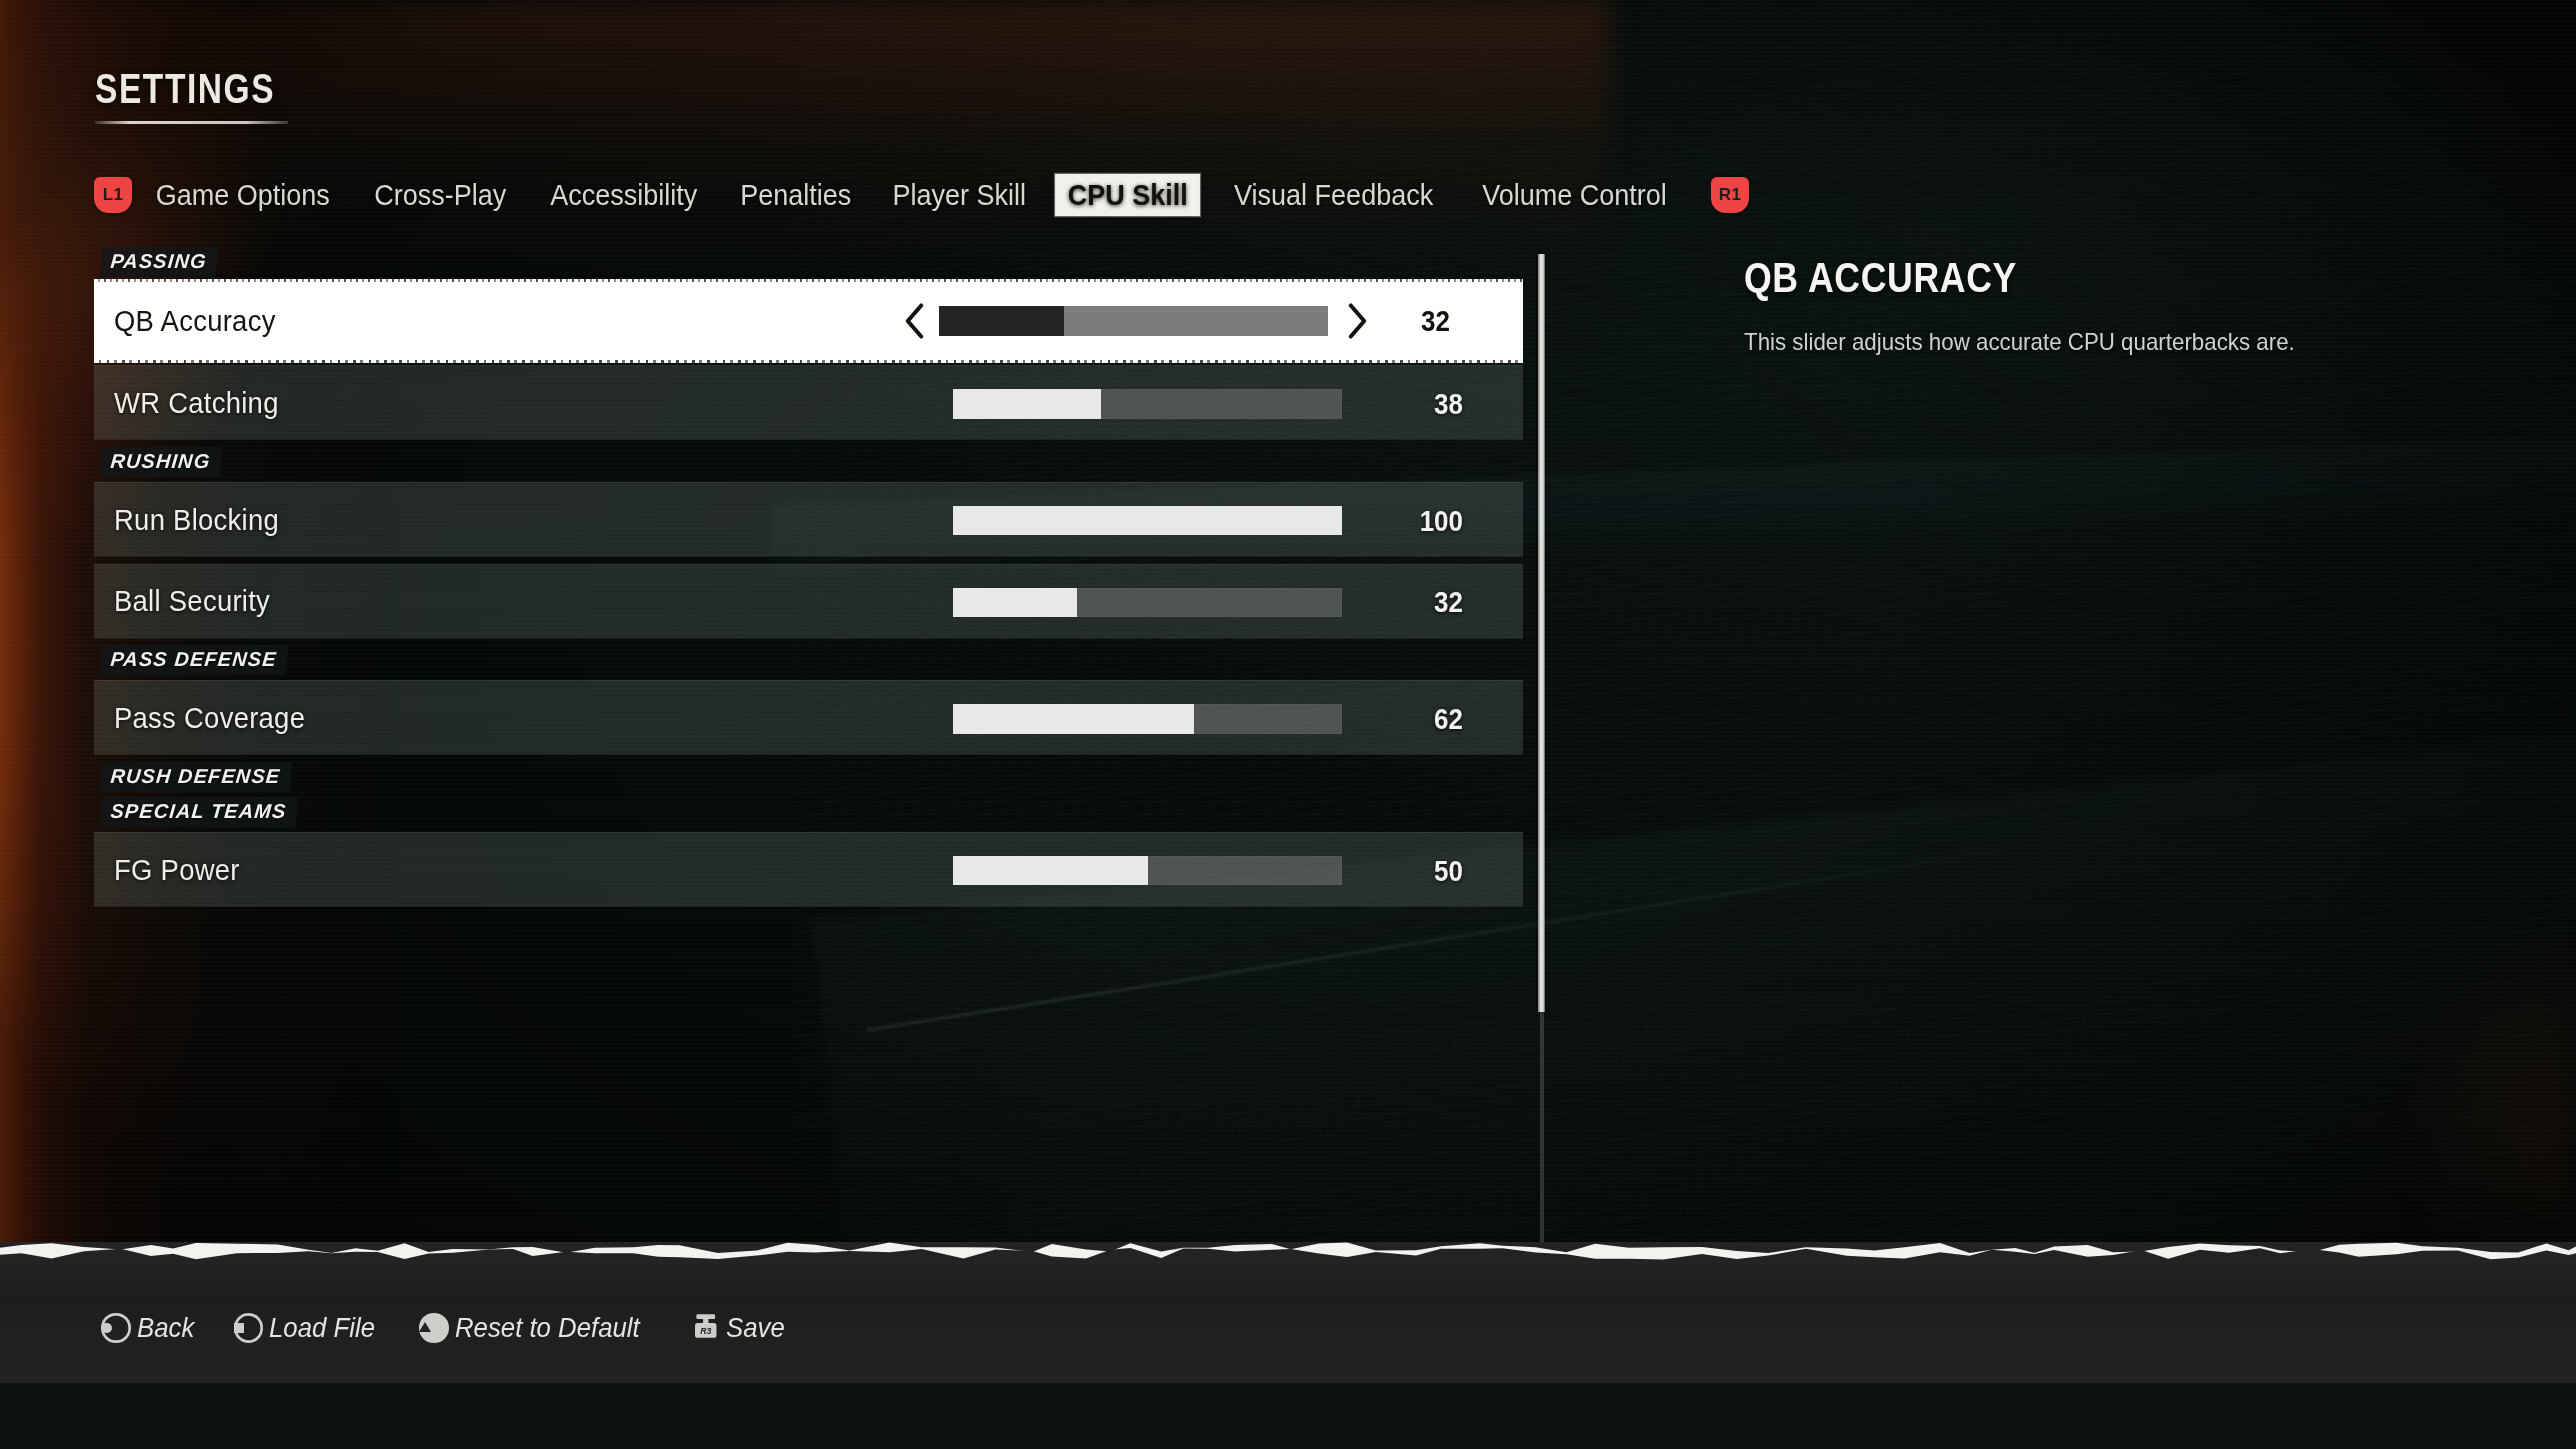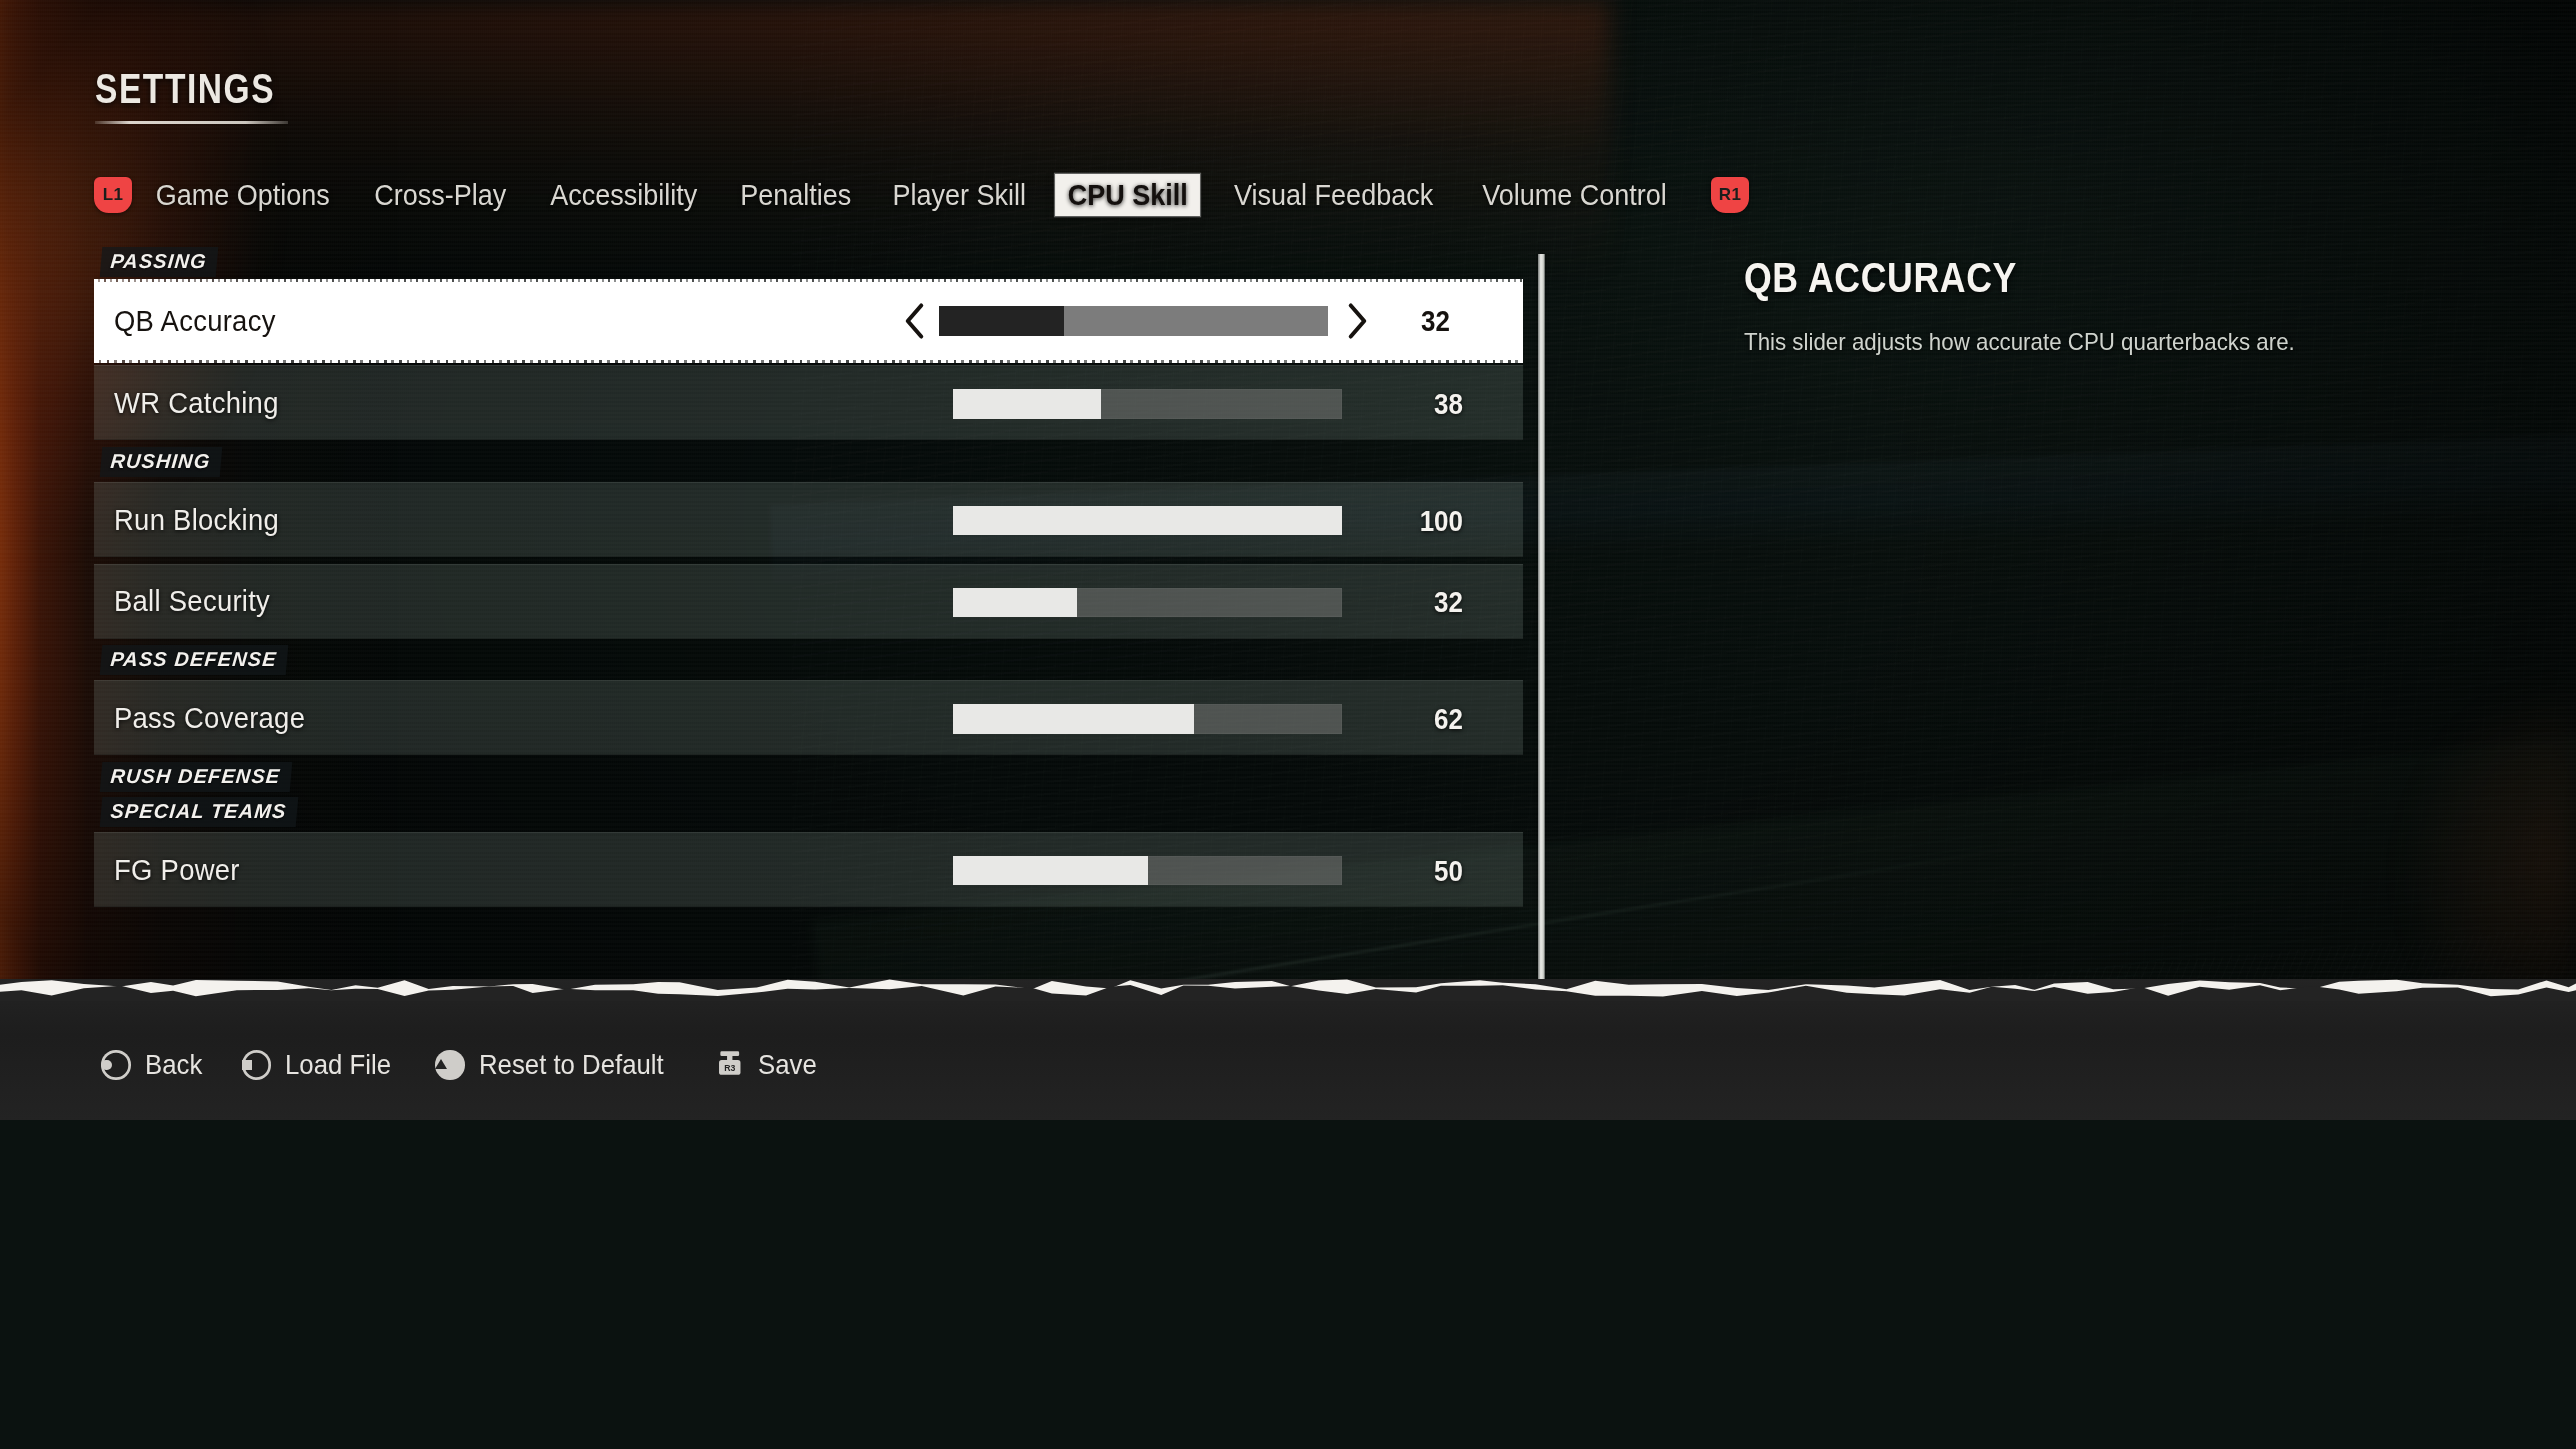--- a/index.html
+++ b/index.html
@@ -1,19 +1,19 @@
 <!DOCTYPE html>
 <html style="font-size:10.7px"><head>
 <meta charset="utf-8">
 <style>
   * { margin:0; padding:0; box-sizing:border-box; }
   html,body{ width:2576px; height:1449px; overflow:hidden; background:#0b1210; }
   body{ font-family:"Liberation Sans", sans-serif; }
 
-  #screen{ position:relative; width:2576px; height:1120px; overflow:hidden; }
+  #screen{ position:relative; width:2576px; height:1383px; overflow:hidden; }
 
   
   .bg-base{
     position:absolute; inset:0;
     background:
       radial-gradient(ellipse 1140px 738px at 78% 18%, #14231e 0%, #0d1915 45%, #091210 100%),
       linear-gradient(160deg,#132019 0%,#0d1814 55%,#070f0c 100%);
   }
   .bg-stands{
     position:absolute; left:792px; top:0; width:1784px; height:1308px;
@@ -224,21 +224,21 @@
     background:linear-gradient(180deg,#242424 0%,#1d1d1d 40%,#232323 100%);
   }
   .tear{
     position:absolute; left:0; bottom:119px; width:2576px; height:31px;
     pointer-events:none;
   }
   .actions{
     position:absolute; left:101px; bottom:39px;
     display:flex; align-items:center; gap:35px;
   }
-  .action{ display:flex; align-items:center; gap:14px; }
+  .action{ display:flex; align-items:center; gap:6px;font-style:italic; }
   .action .txt{
     color:#e6e4e0; font-size:28px; transform:scaleX(.92); transform-origin:left center;
   }
   .pad{
     width:29.5px; height:29.5px; border-radius:50%;
     display:flex; align-items:center; justify-content:flex-start;
     color:#c9c7c3; flex:0 0 auto;
   }
   .pad.circle{ box-shadow:inset 0 0 0 2.7px #cfcdc9; }
   .pad.circle::after{ content:""; width:10.7px; height:10.7px; border-radius:50%; background:#cfcdc9; }

